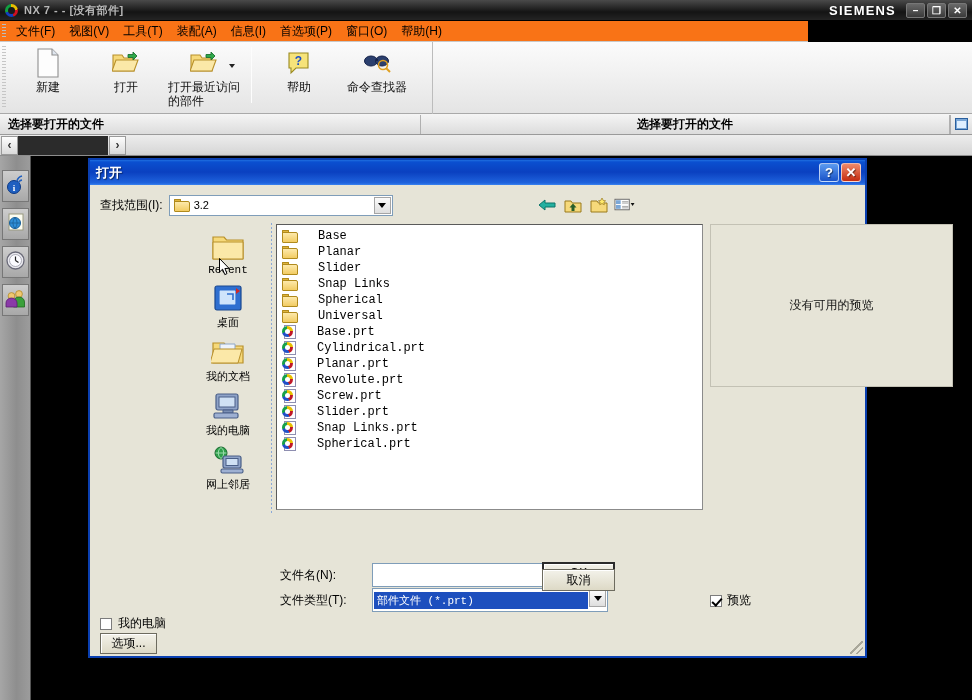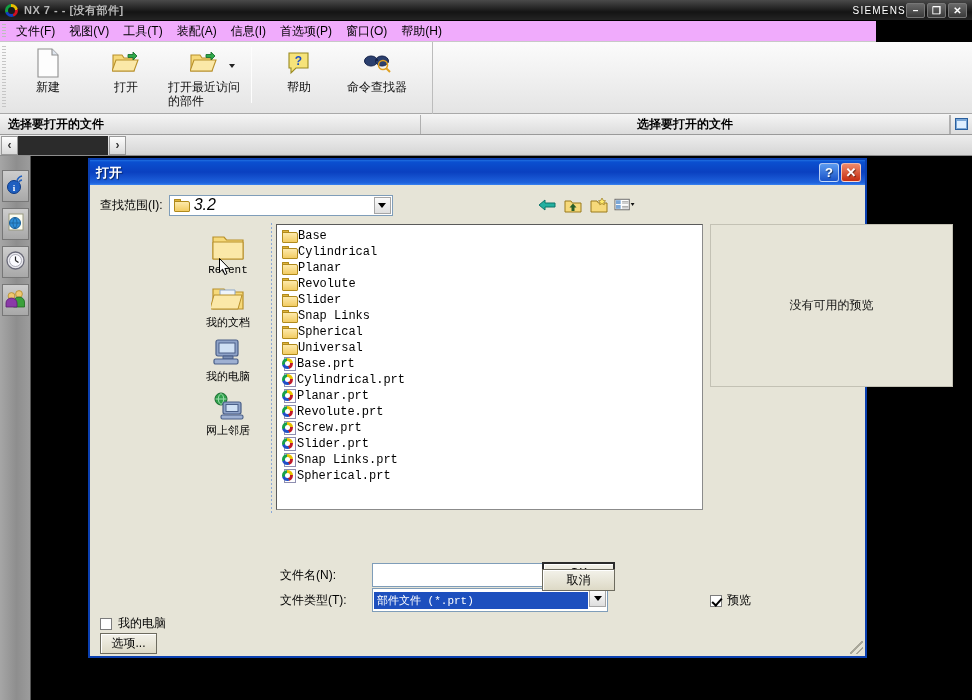--- a/index.html
+++ b/index.html
@@ -35,37 +35,37 @@
   .nx-logo .swirl::after {
     content: ""; position: absolute; left: 3px; top: 3px; width: 7px; height: 7px;
     background: #1a1a1a; border-radius: 50%;
   }
   .titlebar .t-text {
     color: #b8b8b8; font-size: 11px; font-weight: bold;
     letter-spacing: 0.5px; white-space: nowrap;
   }
   .titlebar .spacer { flex: 1 1 auto; }
   .siemens {
-    color: #ffffff; font-size: 10px; font-weight: normal;
-    letter-spacing: 1.2px; white-space: nowrap;
+    color: #ffffff; font-size: 13px; font-weight: bold;
+    letter-spacing: 1.2px; margin-right: 10px; white-space: nowrap;
   }
   .wbtn {
     width: 19px; height: 15px; margin-right: 2px;
     background: linear-gradient(to bottom,#6a6a6a,#3a3a3a);
     border: 1px solid #777; border-radius: 2px;
     color: #fff; font-size: 10px; font-weight: bold;
     display: flex; align-items: center; justify-content: center;
     flex: none; cursor: pointer;
   }
   .wbtn.close { margin-right: 5px; }
 
   
   .menubar {
-    position: absolute; left: 0; top: 21px; width: 876px; height: 21px;
-    background: #f0abfc;
+    position: absolute; left: 0; top: 21px; width: 808px; height: 21px;
+    background: #f97316;
     border-bottom: 1px solid #c8c8c8;
     display: flex; align-items: center;
   }
   .grip-v {
     width: 4px; height: 15px; margin: 0 3px 0 2px;
     background: repeating-linear-gradient(to bottom, #bdbdbd 0 1px, transparent 1px 3px);
     flex: none;
   }
   .menubar .mi {
     font-size: 12px; color: #000; padding: 2px 7px; white-space: nowrap;
@@ -215,22 +215,22 @@
   .lookin {
     position: absolute; left: 10px; top: 8px; right: 8px; height: 24px;
     display: flex; align-items: center;
   }
   .lookin .lab { font-size: 12px; color: #000; white-space: nowrap; }
   .combo {
     height: 21px; background: #fff; border: 1px solid #7f9db9;
     display: flex; align-items: center; position: relative;
   }
   .combo .val {
-    font-size: 16px; color: #000; padding-left: 4px; white-space: nowrap;
-    display: flex; align-items: center; gap: 4px; font-style: italic;
+    font-size: 11px; color: #000; padding-left: 4px; white-space: nowrap;
+    display: flex; align-items: center; gap: 4px;
   }
   .combo .arrowbtn {
     position: absolute; right: 1px; top: 1px; width: 17px; height: 17px;
     background: linear-gradient(to bottom,#fbfbfb,#dfdfdf);
     border: 1px solid #a5a5a5;
     display: flex; align-items: center; justify-content: center;
     cursor: pointer;
   }
   .dn-caret {
     width: 0; height: 0; border-left: 4px solid transparent;
@@ -273,21 +273,21 @@
   }
 
   
   .filelist {
     position: absolute; left: 186px; top: 39px; width: 427px; height: 286px;
     background: #fff; border: 1px solid #8b8b8b;
     border-top-color: #5a5a5a; border-left-color: #5a5a5a;
     overflow: hidden; padding: 3px 0 0 2px;
   }
   .frow {
-    height: 16px; display: flex; align-items: center; gap: 0;
+    height: 16px; display: flex; align-items: center; gap: 20px;
     padding-left: 3px; cursor: default;
   }
   .frow .fname {
     font-family: "Liberation Mono", monospace; font-size: 12px; color: #000;
     white-space: nowrap;
   }
   .prt-ico { width: 15px; height: 14px; position: relative; flex: none; }
   .prt-ico .pg {
     position: absolute; left: 2px; top: 0; width: 12px; height: 14px;
     background: #fff; border: 1px solid #8e8eb0;
@@ -593,20 +593,31 @@
         <div class="place">
           <div class="pico">
             <svg width="34" height="28" viewBox="0 0 34 28">
               <path d="M2 4 h11 l2.5 3 h16.5 v19 h-30 z" fill="#f6d97a" stroke="#b8902a" stroke-width="1.2"></path>
               <path d="M2 9 h30 v17 h-30 z" fill="#fbe8a8" stroke="#b8902a" stroke-width="1"></path>
             </svg>
           </div>
           <div class="plbl" style="font-family:'Liberation Mono',monospace;">Recent</div>
         </div>
 
+        <div class="place">
+          <div class="pico">
+            <svg width="30" height="28" viewBox="0 0 30 28">
+              <rect x="2" y="2" width="26" height="24" fill="#2f6fd0" stroke="#1a4890" stroke-width="1.2" rx="2"></rect>
+              <rect x="6" y="6" width="17" height="15" fill="#cfe4fb" stroke="#2f6fd0" stroke-width="1.2" rx="1"></rect>
+              <path d="M14 10 h6 v6" fill="none" stroke="#2f6fd0" stroke-width="1.6"></path>
+              <path d="M23 4 l4 3 l-4 3 z" fill="#d02828"></path>
+            </svg>
+          </div>
+          <div class="plbl">桌面</div>
+        </div>
 
         <div class="place">
           <div class="pico">
             <svg width="34" height="28" viewBox="0 0 34 28">
               <path d="M2 5 h11 l2.5 3 h16.5 v17 h-30 z" fill="#f6d97a" stroke="#b8902a" stroke-width="1.2"></path>
               <path d="M9 6 h15 v14 h-15 z" fill="#eef4fb" stroke="#8fa8c8" stroke-width="1"></path>
               <path d="M3 11 h28 l-4 14 h-28 z" fill="#fbe8a8" stroke="#b8902a" stroke-width="1"></path>
             </svg>
           </div>
           <div class="plbl">我的文档</div>
@@ -645,35 +656,21 @@
               <i class="tab"></i>
               <i class="body"></i>
             </span>
           <span class="fname">Base</span>
         </div>
         <div class="frow">
           <span class="folder-ico">
               <i class="tab"></i>
               <i class="body"></i>
             </span>
-          <span class="fname">Cylindrical</span>
-        </div>
-        <div class="frow">
-          <span class="folder-ico">
-              <i class="tab"></i>
-              <i class="body"></i>
-            </span>
           <span class="fname">Planar</span>
-        </div>
-        <div class="frow">
-          <span class="folder-ico">
-              <i class="tab"></i>
-              <i class="body"></i>
-            </span>
-          <span class="fname">Revolute</span>
         </div>
         <div class="frow">
           <span class="folder-ico">
               <i class="tab"></i>
               <i class="body"></i>
             </span>
           <span class="fname">Slider</span>
         </div>
         <div class="frow">
           <span class="folder-ico">

